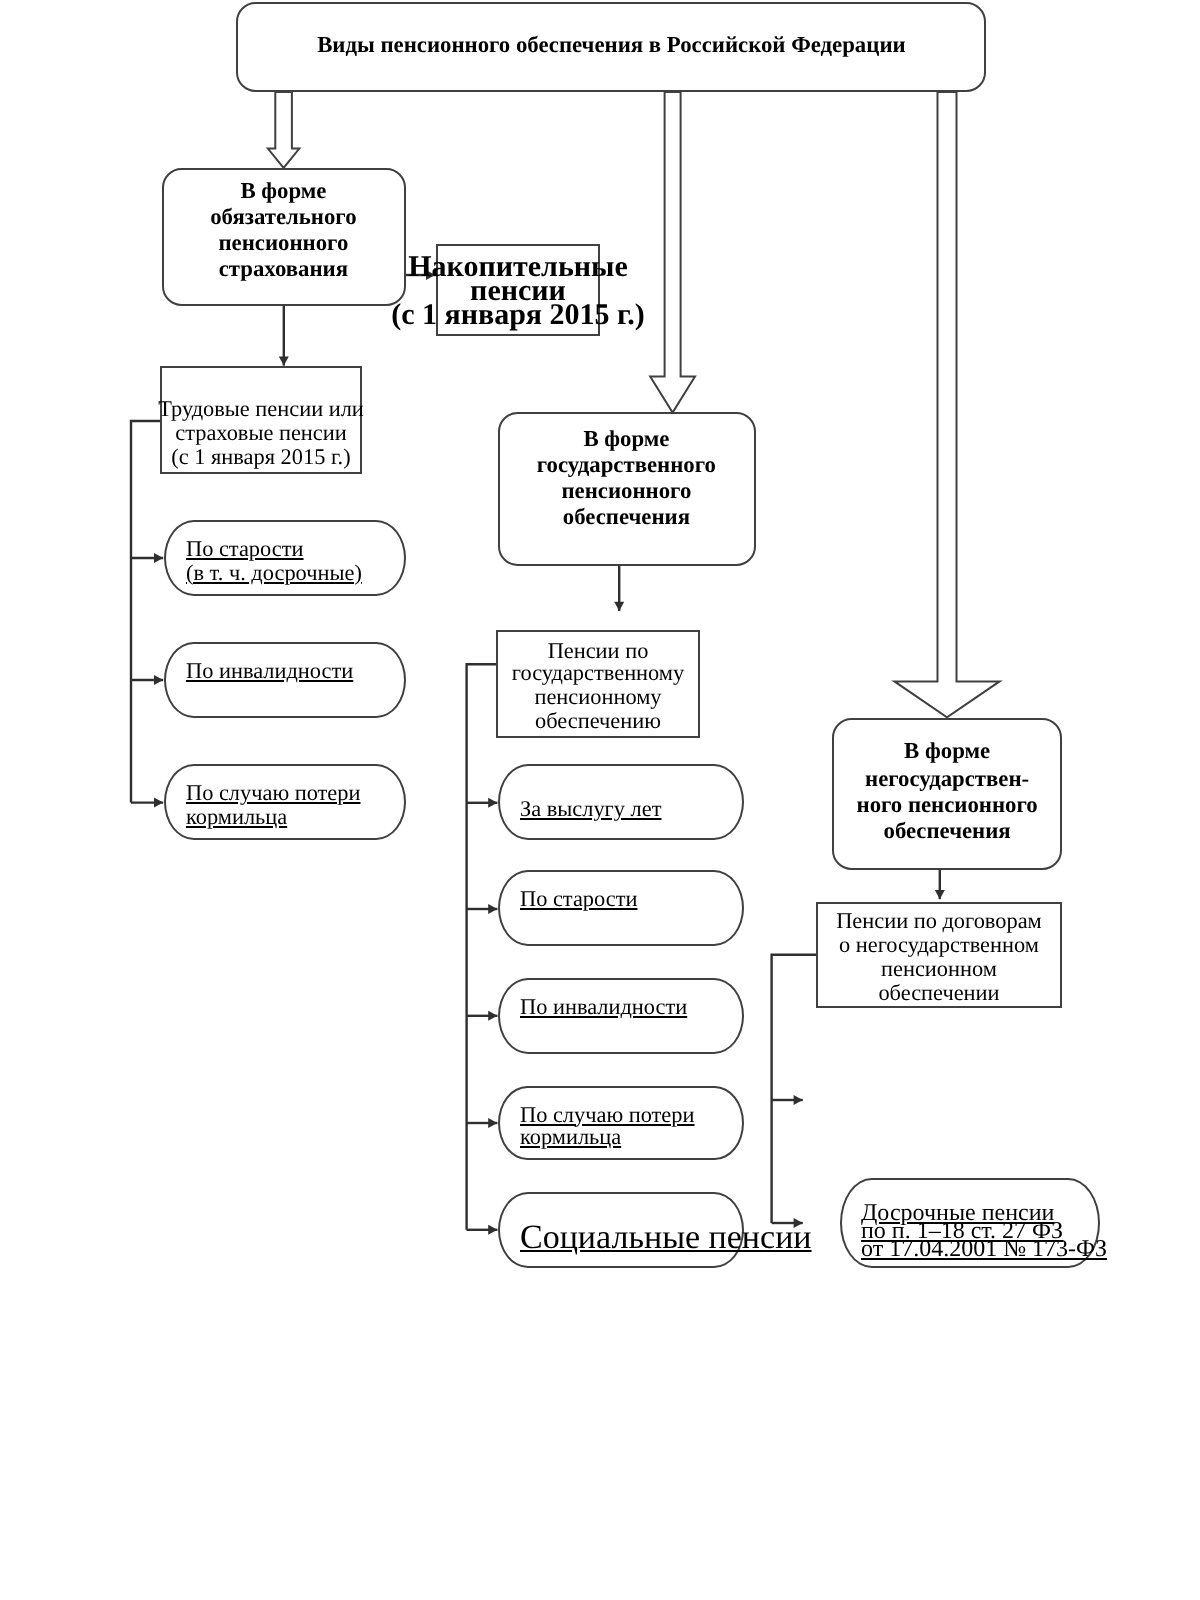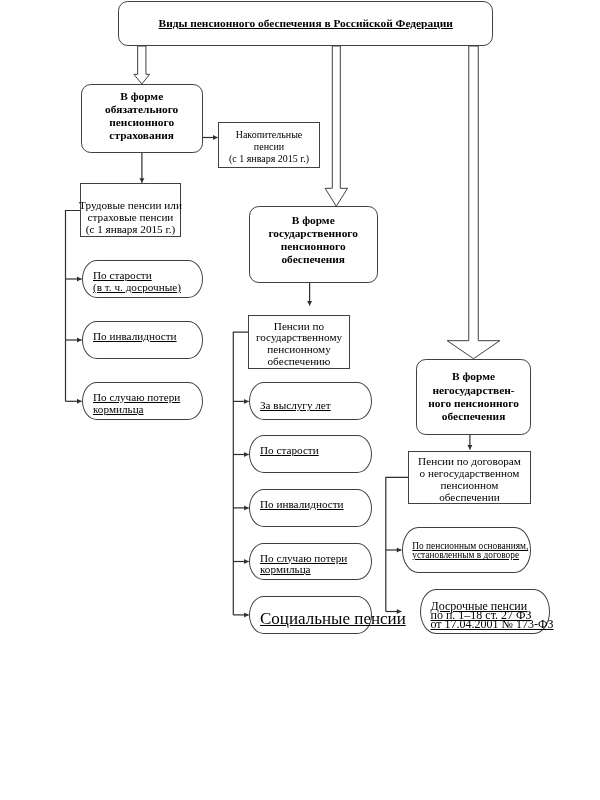--- a/index.html
+++ b/index.html
@@ -51,30 +51,30 @@
 <path d="M233.3 614.9 L248.7 614.9" stroke="#2f2f2f" stroke-width="1.2" fill="none"></path>
 <path d="M244.1 612.4 L244.1 617.4 L248.7 614.9 Z" fill="#2f2f2f"></path>
 <path d="M469.9 434.7 L469.9 449.6" stroke="#2f2f2f" stroke-width="1.2" fill="none"></path>
 <path d="M467.4 445 L472.4 445 L469.9 449.6 Z" fill="#2f2f2f"></path>
 <path d="M408 477.4 L385.8 477.4 L385.8 611.5" stroke="#2f2f2f" stroke-width="1.2" fill="none"></path>
 <path d="M385.8 550 L401.4 550" stroke="#2f2f2f" stroke-width="1.2" fill="none"></path>
 <path d="M396.8 547.5 L396.8 552.5 L401.4 550 Z" fill="#2f2f2f"></path>
 <path d="M385.8 611.5 L401.4 611.5" stroke="#2f2f2f" stroke-width="1.2" fill="none"></path>
 <path d="M396.8 609 L396.8 614 L401.4 611.5 Z" fill="#2f2f2f"></path>
 </svg>
-<div class="node soft bold" style="left:118px;top:0.6px;width:375.4px;height:45.4px;font-size:11.4px;line-height:13.2px;text-decoration:underline;">
+<div class="node soft bold" style="left:118px;top:0.6px;width:375.4px;height:45.4px;font-size:11.4px;line-height:13.2px;">
   <span class="ln">Виды пенсионного обеспечения в Российской Федерации</span>
 </div>
 <div class="node soft bold" style="left:80.7px;top:84.2px;width:122px;height:69px;font-size:11.4px;line-height:13.2px;padding-bottom:5.2px;">
   <span class="ln">В форме</span>
   <span class="ln">обязательного</span>
   <span class="ln">пенсионного</span>
   <span class="ln">страхования</span>
 </div>
-<div class="node rect" style="left:218px;top:122.4px;width:102px;height:46px;font-size:10px;line-height:11.8px;padding-top:2.6px;">
+<div class="node rect" style="left:218px;top:122.4px;width:82px;height:46px;font-size:15px;line-height:11.8px;padding-top:2.6px;font-weight:bold;">
   <span class="ln">Накопительные</span>
   <span class="ln">пенсии</span>
   <span class="ln">(с 1 января 2015 г.)</span>
 </div>
 <div class="node rect" style="left:80px;top:183.4px;width:101px;height:53.4px;font-size:11.2px;line-height:11.8px;padding-top:5.2px;justify-content:flex-end;">
   <span class="ln">Трудовые пенсии или</span>
   <span class="ln">страховые пенсии</span>
   <span class="ln">(с 1 января 2015 г.)</span>
 </div>
 <div class="node pill lalign" style="left:82px;top:259.9px;width:121px;height:38.2px;font-size:11.2px;line-height:11.8px;padding-left:10px;padding-top:9px;justify-content:flex-start;">
@@ -121,22 +121,18 @@
   <span class="ln">негосударствен-</span>
   <span class="ln">ного пенсионного</span>
   <span class="ln">обеспечения</span>
 </div>
 <div class="node rect" style="left:408.2px;top:450.6px;width:122.6px;height:53.9px;font-size:11.2px;line-height:11.8px;padding-top:5px;">
   <span class="ln">Пенсии по договорам</span>
   <span class="ln">о негосударственном</span>
   <span class="ln">пенсионном</span>
   <span class="ln">обеспечении</span>
 </div>
-<div class="node pill pill2 lalign" style="left:401.8px;top:527.1px;width:129.5px;height:45.7px;font-size:9.35px;line-height:9.2px;padding-left:9.5px;padding-top:2.8px;">
-  <span class="ln">По пенсионным основаниям,</span>
-  <span class="ln">установленным в договоре</span>
-</div>
 <div class="node pill pill2 lalign" style="left:420px;top:588.5px;width:129.5px;height:45.9px;font-size:12px;line-height:9.3px;padding-left:9.5px;padding-top:8.4px;">
   <span class="ln">Досрочные пенсии</span>
   <span class="ln">по п. 1–18 ст. 27 ФЗ</span>
   <span class="ln">от 17.04.2001 № 173-ФЗ</span>
 </div>
 </div>
 
 </body></html>

